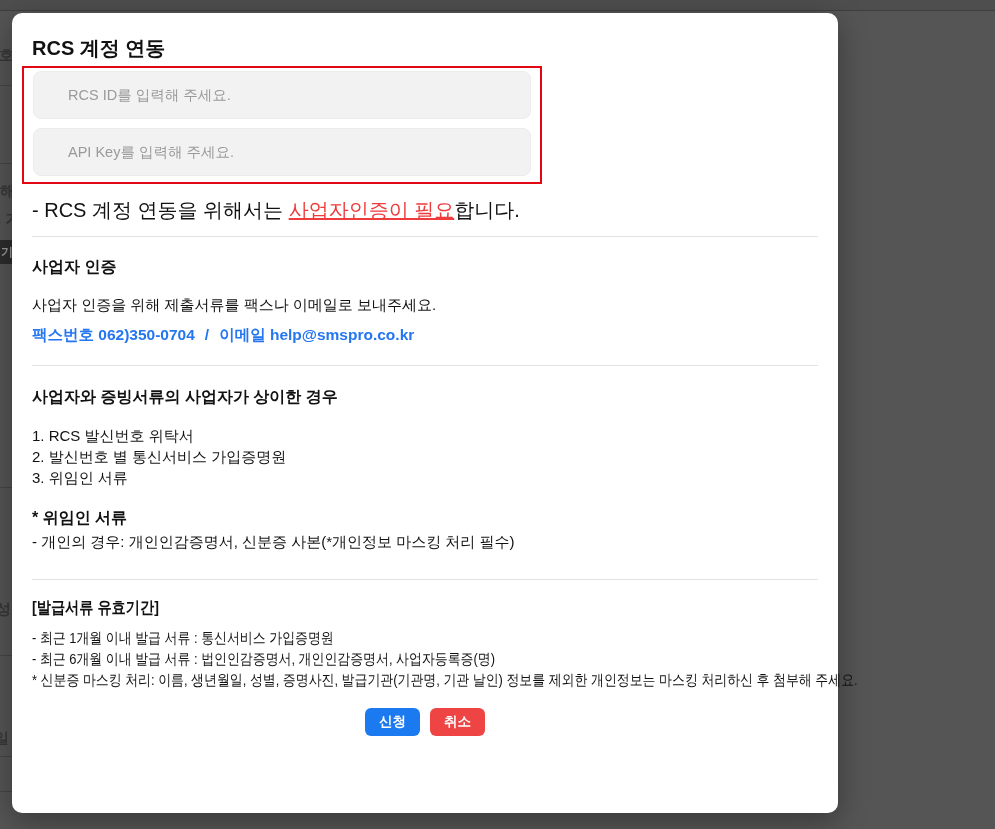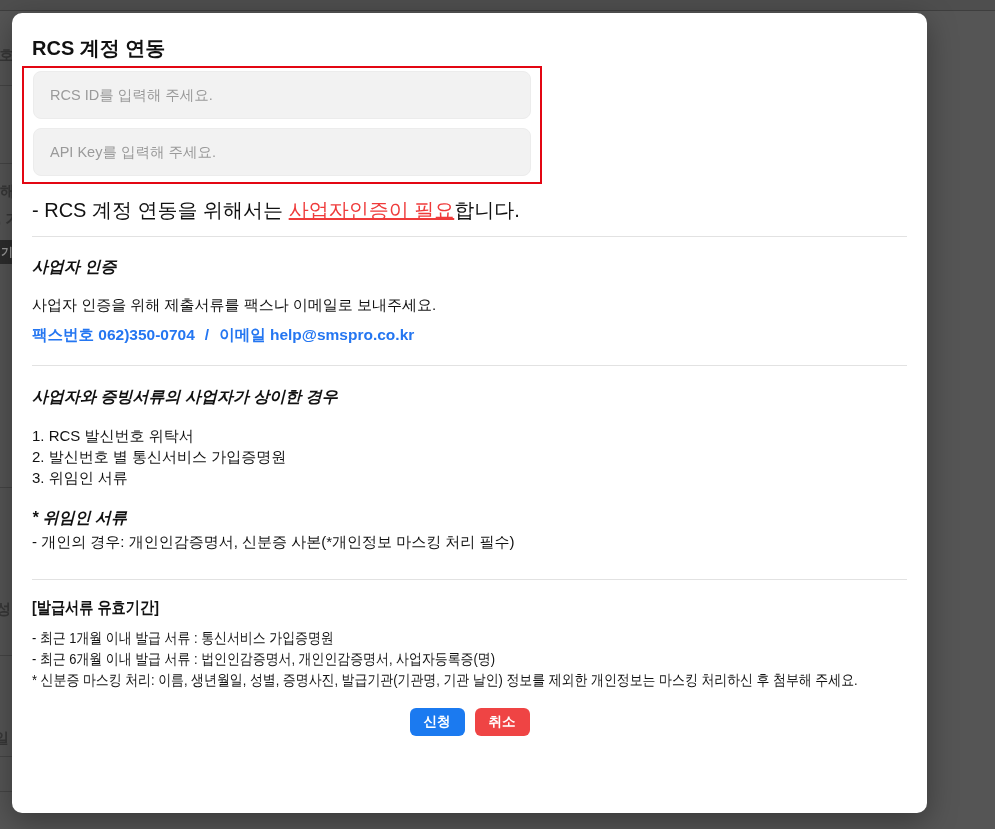--- a/index.html
+++ b/index.html
@@ -10,44 +10,44 @@
     -webkit-font-smoothing:antialiased;
   }
   
   .top-strip{position:absolute;top:0;left:0;width:995px;height:10px;background:#4e4e4e;border-bottom:1px solid #3e3e3e;}
   .bg-frag{position:absolute;color:#383838;font-weight:700;font-size:15px;white-space:nowrap;}
   .bg-line{position:absolute;left:0;width:13px;height:1px;background:rgba(0,0,0,0.18);}
   .bg-badge{position:absolute;left:0;top:240px;width:13px;height:24px;background:#2d2d2d;color:#9a9a9a;
     font-size:12px;font-weight:700;line-height:24px;padding-left:1px;}
   
   .modal{
-    position:absolute;left:12px;top:13px;width:915px;height:800px;box-sizing:border-box;
+    position:absolute;left:12px;top:13px;width:826px;height:800px;box-sizing:border-box;
     background:#ffffff;border-radius:10px;box-shadow:0 8px 30px rgba(0,0,0,0.35);
     padding:0 20px;color:#111111;
   }
   .modal-title{font-size:20px;font-weight:700;margin:23px 0 0 0;line-height:24px;}
   .modal-sub{font-size:15px;font-weight:700;margin-top:26px;line-height:18px;}
   .input-highlight{
     margin-top:6px;margin-left:-10px;width:520px;box-sizing:border-box;
     border:2px solid #e30613;padding:3px 9px 6px 9px;
     display:flex;flex-direction:column;gap:9px;background:#ffffff;
   }
   .text-input{
     width:100%;box-sizing:border-box;height:48px;background:#f2f2f2;
-    border:1px solid #ececec;border-radius:8px;padding:0 16px;
+    border:1px solid #ececec;border-radius:8px;padding:0 34px;
     font-size:14.5px;color:#737373;outline:none;
     font-family:"Liberation Sans","DejaVu Sans",sans-serif;
   }
   .text-input::placeholder{color:#9a9a9a;opacity:1;}
   .note-line{margin-top:17px;font-size:20px;font-weight:400;line-height:18px;}
   .red-link{color:#ef3b3b;text-decoration:underline;cursor:pointer;}
   .divider{border:none;border-top:1px solid #e2e2e2;margin:0;margin-top:17px;}
   .divider.d2{margin-top:21px;}
   .divider.d3{margin-top:27px;}
-  .sec-heading{font-size:16px;font-weight:700;margin-top:20px;line-height:19px;font-style:italic;}
+  .sec-heading{font-size:16px;font-weight:700;margin-top:20px;line-height:19px;}
   .sec-heading.h2{margin-top:21px;}
   .body-text{font-size:15px;font-weight:500;margin-top:20px;line-height:18px;}
   .contact-line{margin-top:12px;font-size:15.5px;font-weight:700;color:#2476f1;line-height:18px;}
   .contact-sep{margin:0 10px;}
   .doc-list{margin-top:19px;font-size:15px;font-weight:500;line-height:21px;}
   .sub-list{margin-top:4px;font-size:15px;font-weight:500;line-height:21px;}
   .cond-block{margin-top:17px;}
   .cond-heading{font-size:16.5px;font-weight:700;line-height:20px;}
   .cond-list{margin-top:10px;font-size:15px;font-weight:500;line-height:21px;}
   .cond{display:inline-block;transform:scaleX(0.86);transform-origin:0 50%;white-space:nowrap;}

